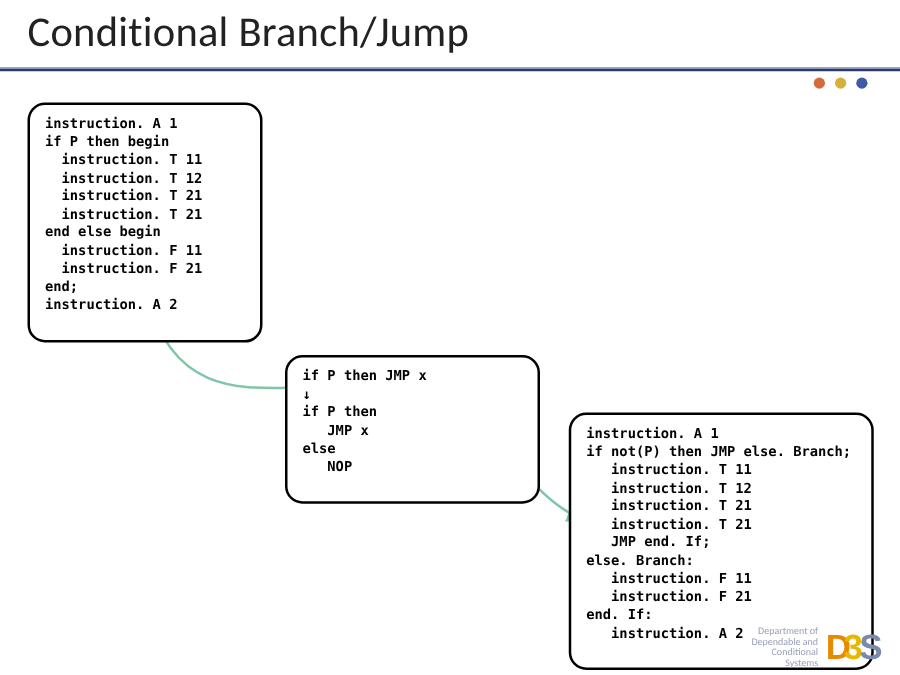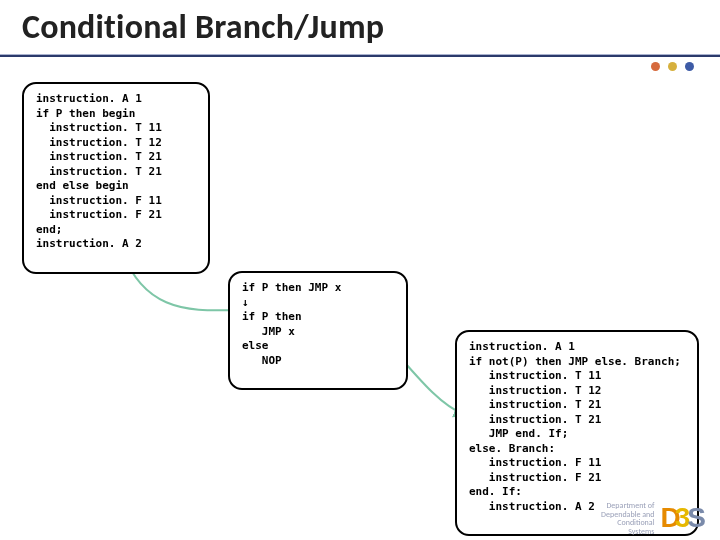--- a/index.html
+++ b/index.html
@@ -1,18 +1,18 @@
 <!DOCTYPE html>
 <html><head>
 <meta charset="utf-8">
 <style>
   * { box-sizing: border-box; margin: 0; padding: 0; }
   html, body { width: 720px; height: 540px; font-family: Calibri, Arial, sans-serif; background: #fff; overflow: hidden; }
   .slide { position: relative; width: 720px; height: 540px; }
-  .title { position: absolute; top: 6px; left: 22px; font-size: 34px; font-weight: 700; color: #222; letter-spacing: 0.2px; }
+  .title { position: absolute; top: 6px; left: 22px; font-size: 34px; font-weight: 400; color: #222; letter-spacing: 0.2px; }
   .title-underline { position: absolute; top: 54px; left: 0; width: 720px; height: 3px; background: #2b3a6b; border-top: 1px solid #a9b2cf; }
   .dots { position: absolute; top: 62px; right: 26px; display: flex; gap: 8px; }
   .dots span { width: 9px; height: 9px; border-radius: 50%; }
   .dot-r { background: #d66a3d; }
   .dot-y { background: #d6b03d; }
   .dot-b { background: #3d5ba6; }
 
   .codebox {
     position: absolute;
     background: #fff;
@@ -20,21 +20,21 @@
     border-radius: 14px;
     font-family: "Lucida Console", Consolas, monospace;
     font-weight: 700;
     font-size: 11px;
     line-height: 1.32;
     color: #000;
     padding: 8px 12px 20px 12px;
     white-space: pre;
   }
   .box1 { top: 82px;  left: 22px;  width: 188px; }
-  .box2 { top: 271px; left: 228px; width: 180px; }
+  .box2 { top: 284px; left: 228px; width: 204px; }
   .box3 { top: 330px; left: 455px; width: 244px; }
 
   .svglayer { position: absolute; top: 0; left: 0; width: 720px; height: 540px; pointer-events: none; }
 
   .footer { position: absolute; right: 14px; bottom: 4px; display: flex; align-items: center; gap: 6px; margin-top: 20px; }
   .footer-text { text-align: right; font-size: 8px; line-height: 1.1; color: #9aa0b8; }
   .d3s-logo { display: flex; align-items: baseline; font-family: Arial, sans-serif; }
   .d3s-D { font-size: 28px; font-weight: 900; color: #e68a00; letter-spacing: -2px; }
   .d3s-3 { font-size: 28px; font-weight: 900; color: #e6b800; margin-left: -4px; }
   .d3s-S { font-size: 28px; font-weight: 900; color: #7a8aaa; margin-left: -3px; }

